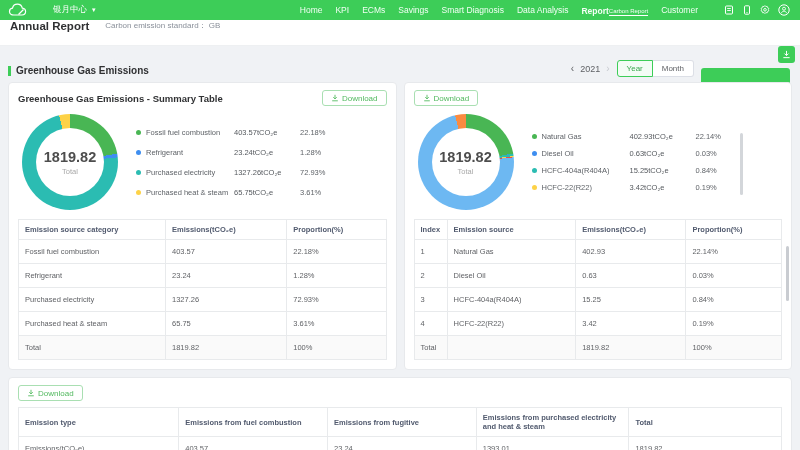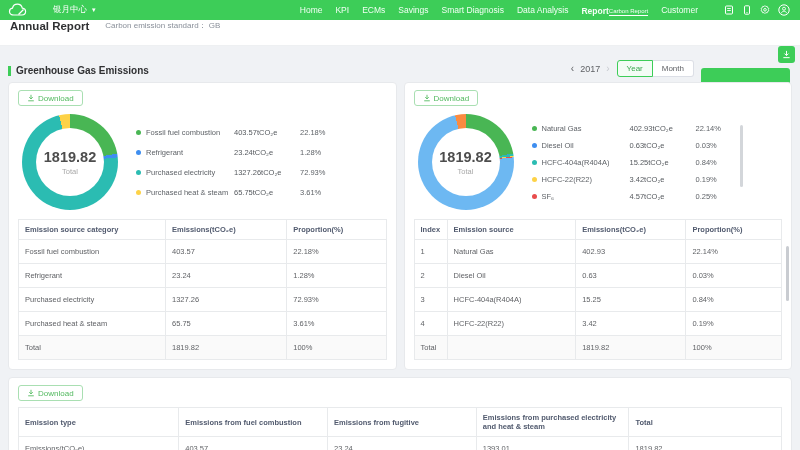--- a/index.html
+++ b/index.html
@@ -140,21 +140,21 @@
 
   <div class="header-bar">
     <span class="page-title">Annual Report</span>
     <span class="standard">
       <span>Carbon emission standard：</span>
       <span>GB</span>
     </span>
     <div class="header-right">
       <div class="yearnav">
         <span class="arrow">‹</span>
-        <span>2017</span>
+        <span>2021</span>
         <span class="arrow disabled">›</span>
       </div>
       <div class="toggle">
         <button class="tog active">Year</button>
         <button class="tog">Month</button>
       </div>
       <button class="dl-all">Download all Tables</button>
     </div>
   </div>
 
@@ -166,20 +166,21 @@
     </button>
     <div class="section-row">
       <span class="sec-bar"></span>
       <span class="sec-title">Greenhouse Gas Emissions</span>
     </div>
 
     <div class="panels">
 
       <section class="panel">
         <div class="panel-head">
+          <span class="panel-title">Greenhouse Gas Emissions - Summary Table</span>
           <button class="dl-btn">
             <svg width="8" height="8" viewBox="0 0 10 10">
                 <path d="M5 1v5M2.8 4 5 6.2 7.2 4M1.5 8.5h7" stroke="#52b95f" stroke-width="1.1" fill="none"></path>
               </svg>
             <span>Download</span>
           </button>
         </div>
         <div class="chart-row">
           <div class="donut-wrap">
             <div class="donut" id="donut-summary" style="background: conic-gradient(rgb(73, 182, 84) 0%, rgb(73, 182, 84) 22.18%, rgb(62, 142, 240) 22.18%, rgb(62, 142, 240) 23.46%, rgb(43, 188, 178) 23.46%, rgb(43, 188, 178) 96.39%, rgb(253, 210, 71) 96.39%, rgb(253, 210, 71) 100%);"></div>
@@ -293,26 +294,20 @@
                 <span class="dot" style="background: rgb(43, 188, 178);"></span>
                 <span class="l-label">HCFC-404a(R404A)</span>
                 <span class="l-value">15.25tCO₂e</span>
                 <span class="l-pct">0.84%</span>
               </div>
               <div class="legend-row">
                 <span class="dot" style="background: rgb(253, 210, 71);"></span>
                 <span class="l-label">HCFC-22(R22)</span>
                 <span class="l-value">3.42tCO₂e</span>
                 <span class="l-pct">0.19%</span>
-              </div>
-              <div class="legend-row">
-                <span class="dot" style="background: rgb(232, 76, 76);"></span>
-                <span class="l-label">SF₆</span>
-                <span class="l-value">4.57tCO₂e</span>
-                <span class="l-pct">0.25%</span>
               </div>
             </div>
         </div>
         <table class="tbl" id="table-source">
             <colgroup>
               <col style="width: 9%;">
               <col style="width: 35%;">
               <col style="width: 30%;">
               <col style="width: 26%;">
             </colgroup>

